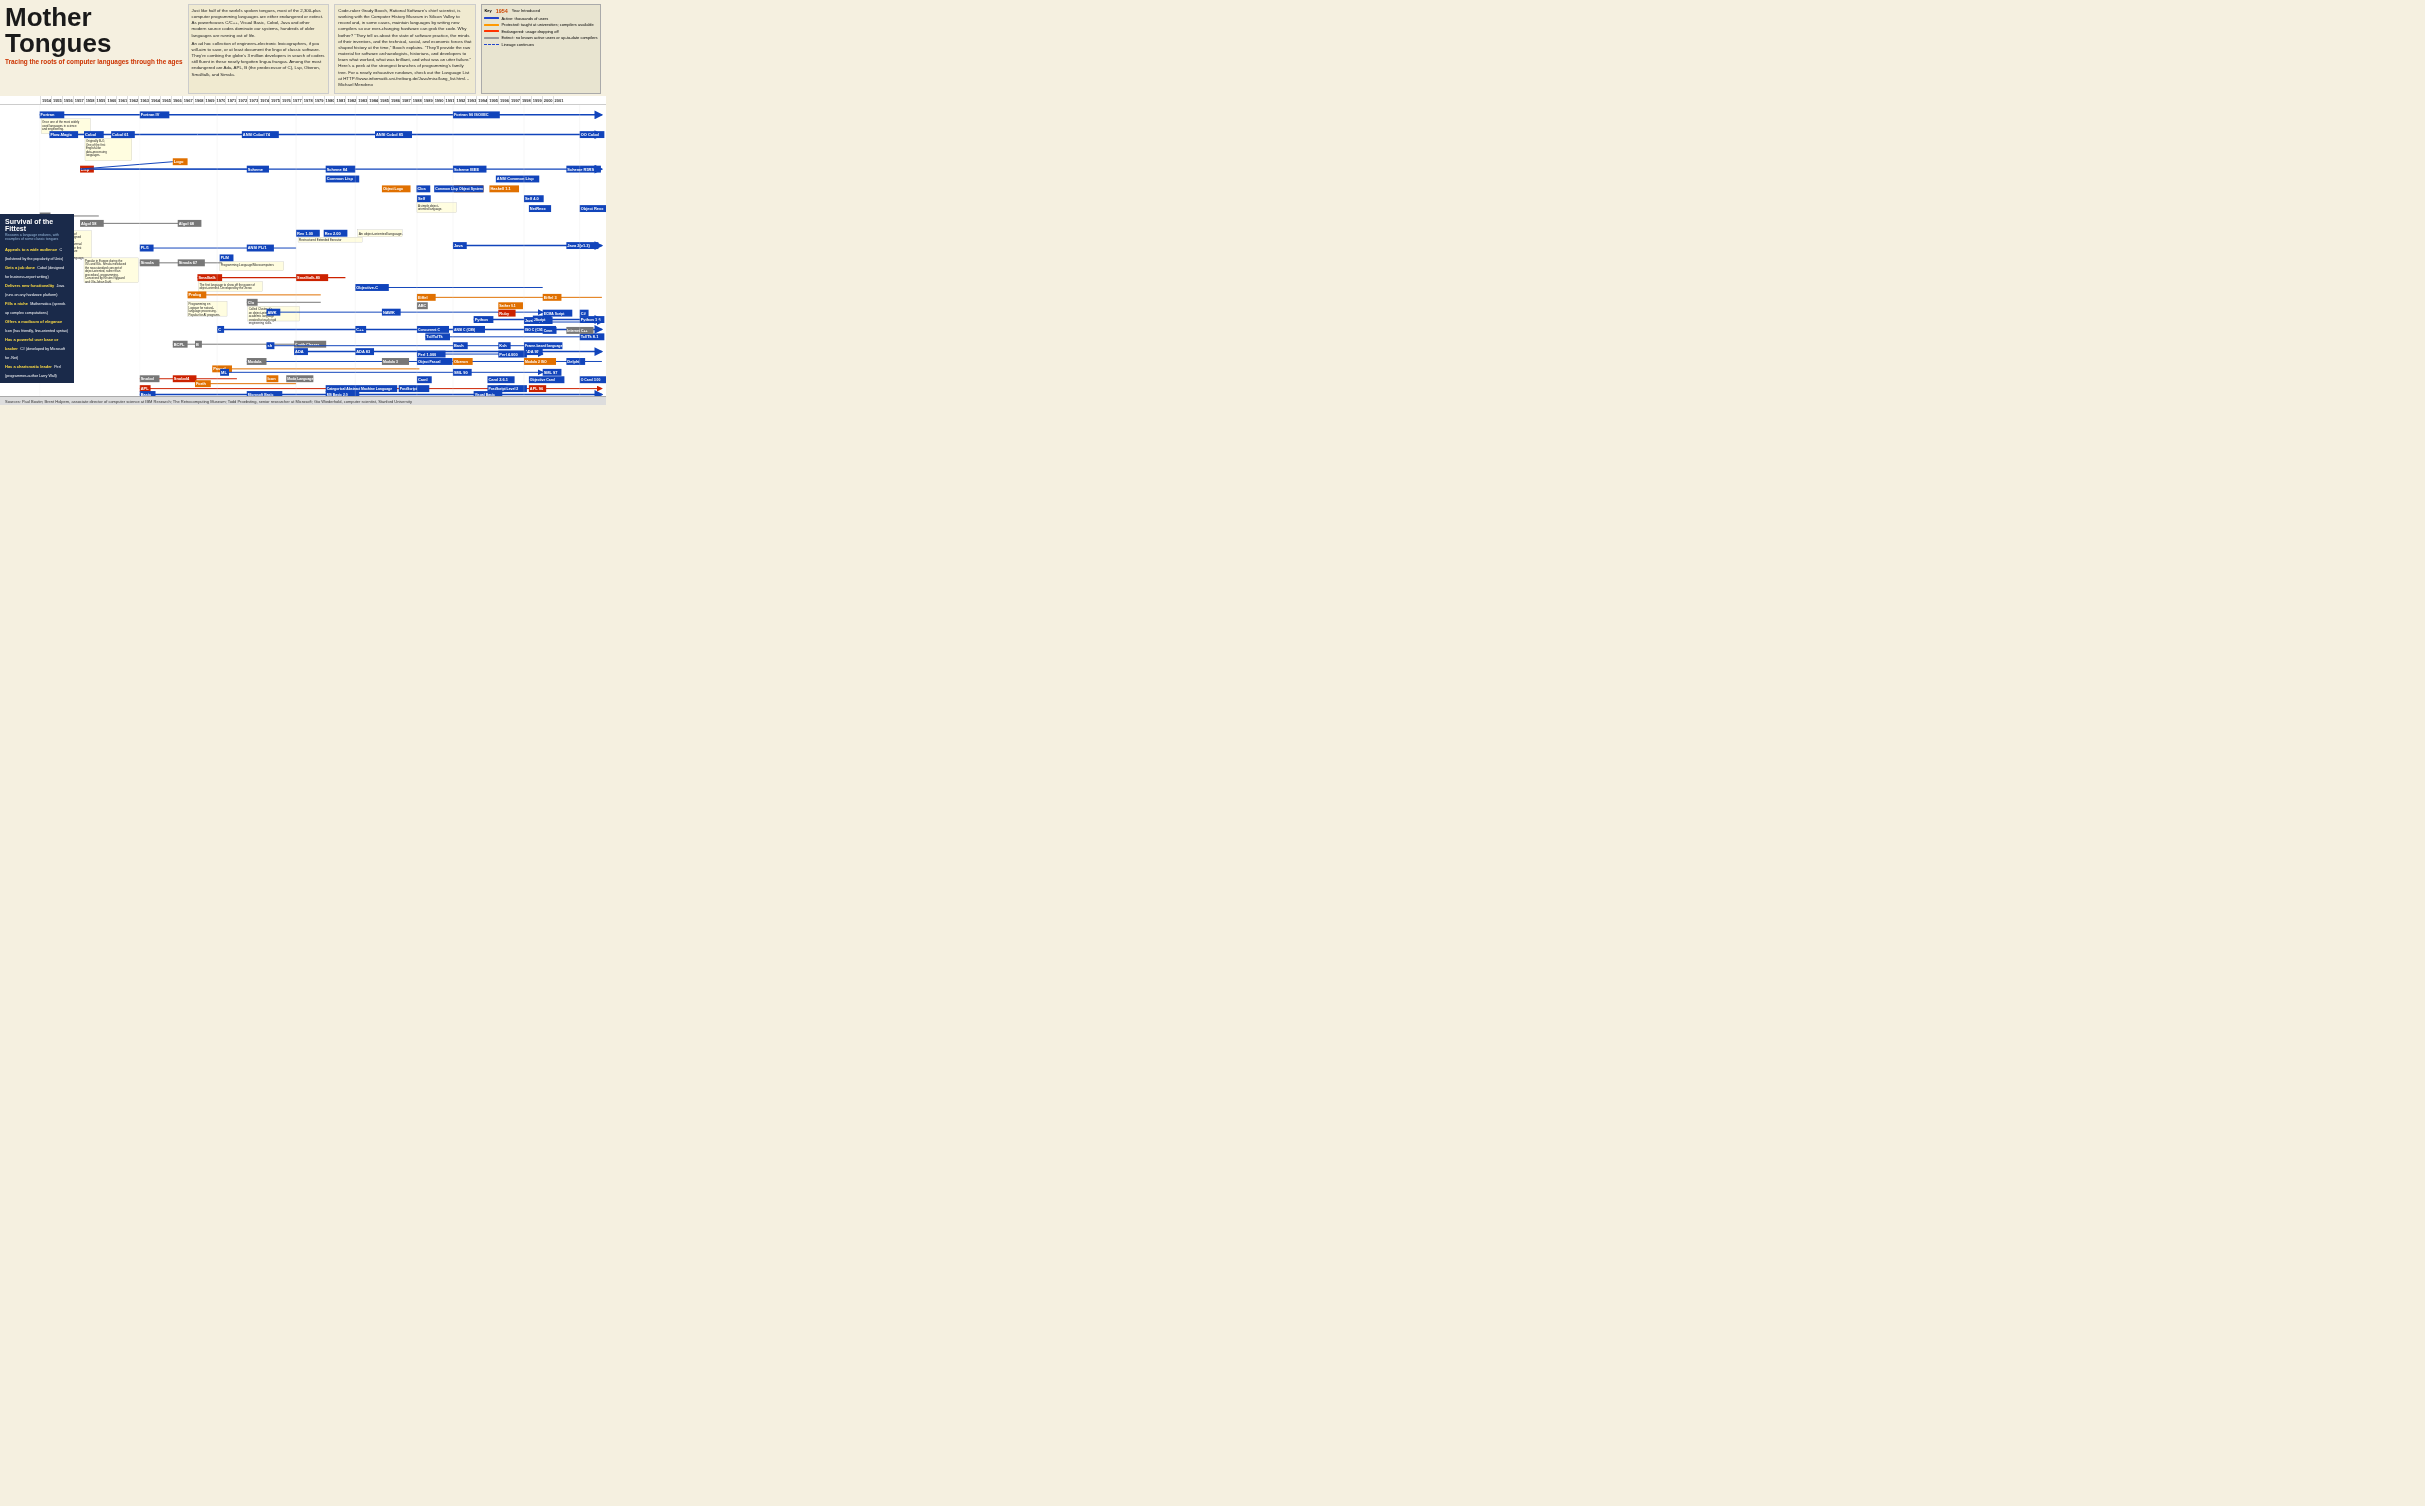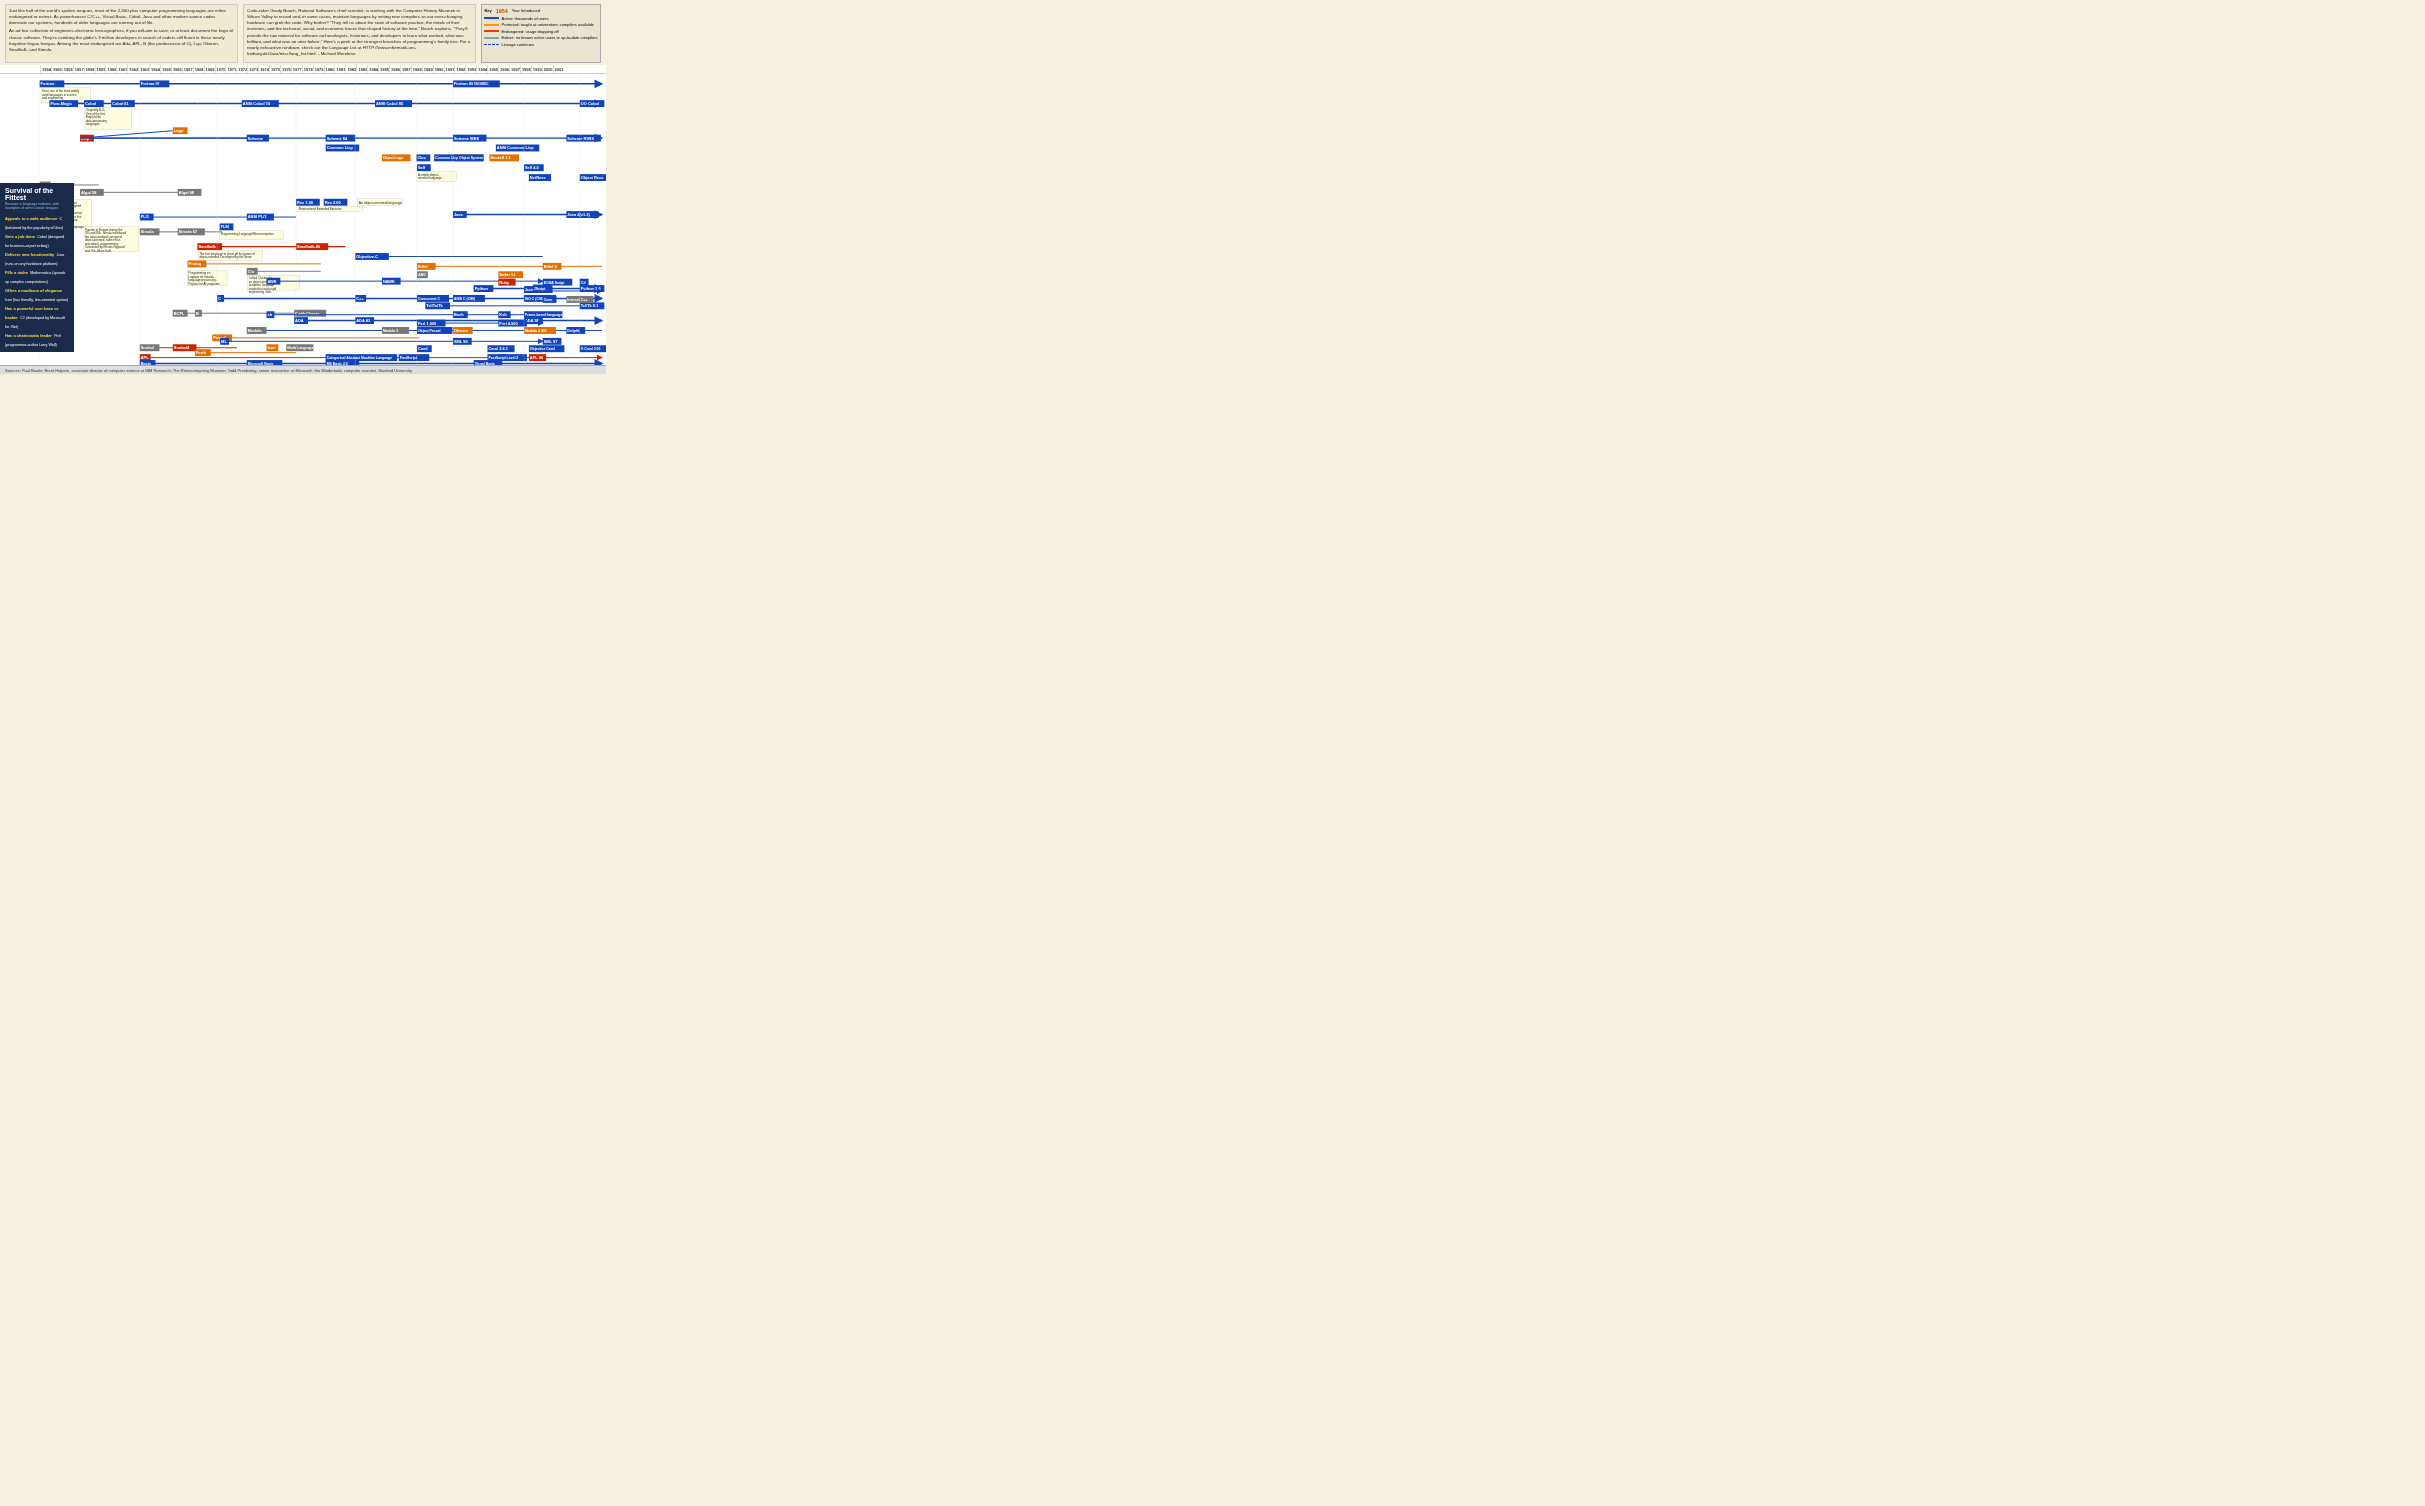--- a/index.html
+++ b/index.html
@@ -118,20 +118,24 @@
       width: 606px;
       background: white;
     }
   </style>
 </head>
 <body>
 
 <div>
 
   <div class="header-section">
+    <div class="title-block">
+      <h1>Mother<br>Tongues</h1>
+      <div class="subtitle">Tracing the roots of computer languages through the ages</div>
+    </div>
 
     <div class="desc-block">
       <p>Just like half of the world's spoken tongues, most of the 2,300-plus computer programming languages are either endangered or extinct. As powerhouses C/C++, Visual Basic, Cobol, Java and other modern source codes dominate our systems, hundreds of older languages are running out of life.</p>
       <p>An ad hoc collection of engineers-electronic lexicographers, if you will-aim to save, or at least document the lingo of classic software. They're combing the globe's 3 million developers in search of coders still fluent in these nearly forgotten lingua frangas. Among the most endangered are Ada, APL, B (the predecessor of C), Lsp, Oberon, Smalltalk, and Simula.</p>
     </div>
 
     <div class="desc-block">
       <p>Code-raker Grady Booch, Rational Software's chief scientist, is working with the Computer History Museum in Silicon Valley to record and, in some cases, maintain languages by writing new compilers so our ever-changing hardware can grok the code. Why bother? "They tell us about the state of software practice, the minds of their inventors, and the technical, social, and economic forces that shaped history at the time," Booch explains. "They'll provide the raw material for software archaeologists, historians, and developers to learn what worked, what was brilliant, and what was an utter failure." Here's a peek at the strongest branches of programming's family tree. For a nearly exhaustive rundown, check out the Language List at HTTP://www.informatik.uni-freiburg.de/Java/misc/lang_list.html. - Michael Mendeno</p>
     </div>
 

